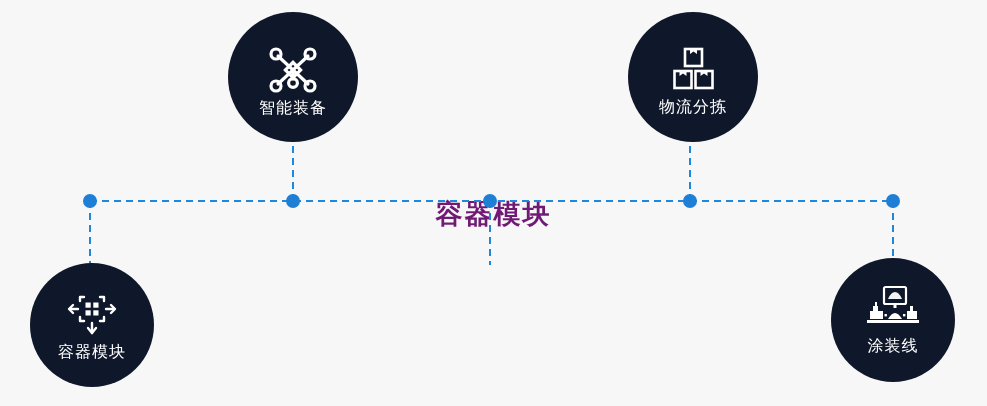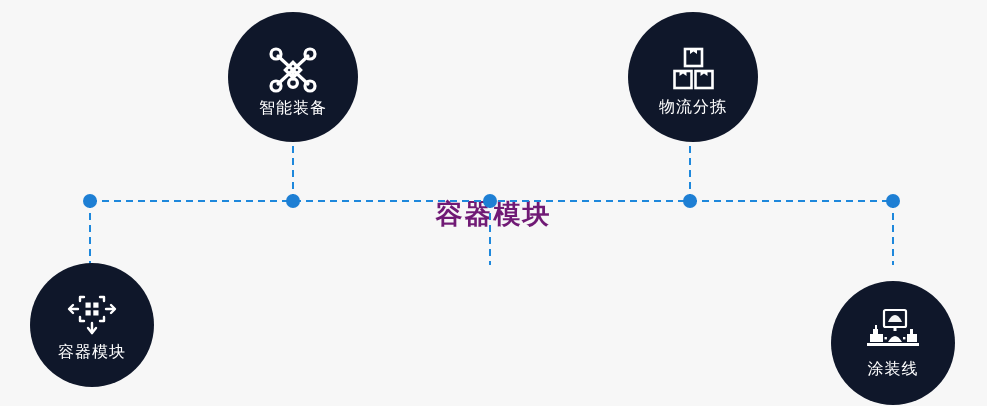--- a/index.html
+++ b/index.html
@@ -76,21 +76,21 @@
   #node-liticangchu {
     left: 628px; top: 12px; width: 130px; height: 130px;
   }
   #node-wuliufenjian {
     left: 30px; top: 263px; width: 124px; height: 124px;
   }
   #node-shengchanxian {
     left: 428px; top: 263px; width: 124px; height: 124px;
   }
   #node-tuzhuangxian {
-    left: 831px; top: 281px; width: 124px; height: 124px;
+    left: 831px; top: 258px; width: 124px; height: 124px;
   }
   #node-zhinengzhuangbei .icon,
   #node-liticangchu .icon { margin-top: 8px; }
 </style>
 </head>
 <body>
 
 <div id="diagram">
 
   <div class="watermark">容器模块</div>

